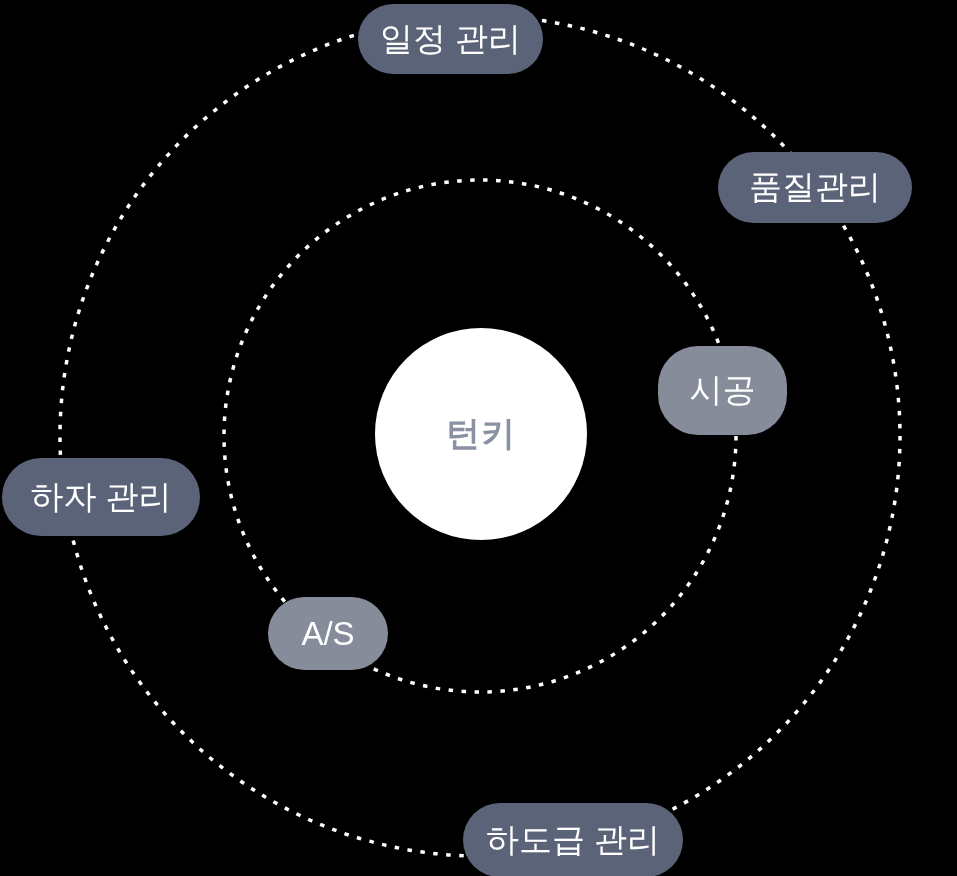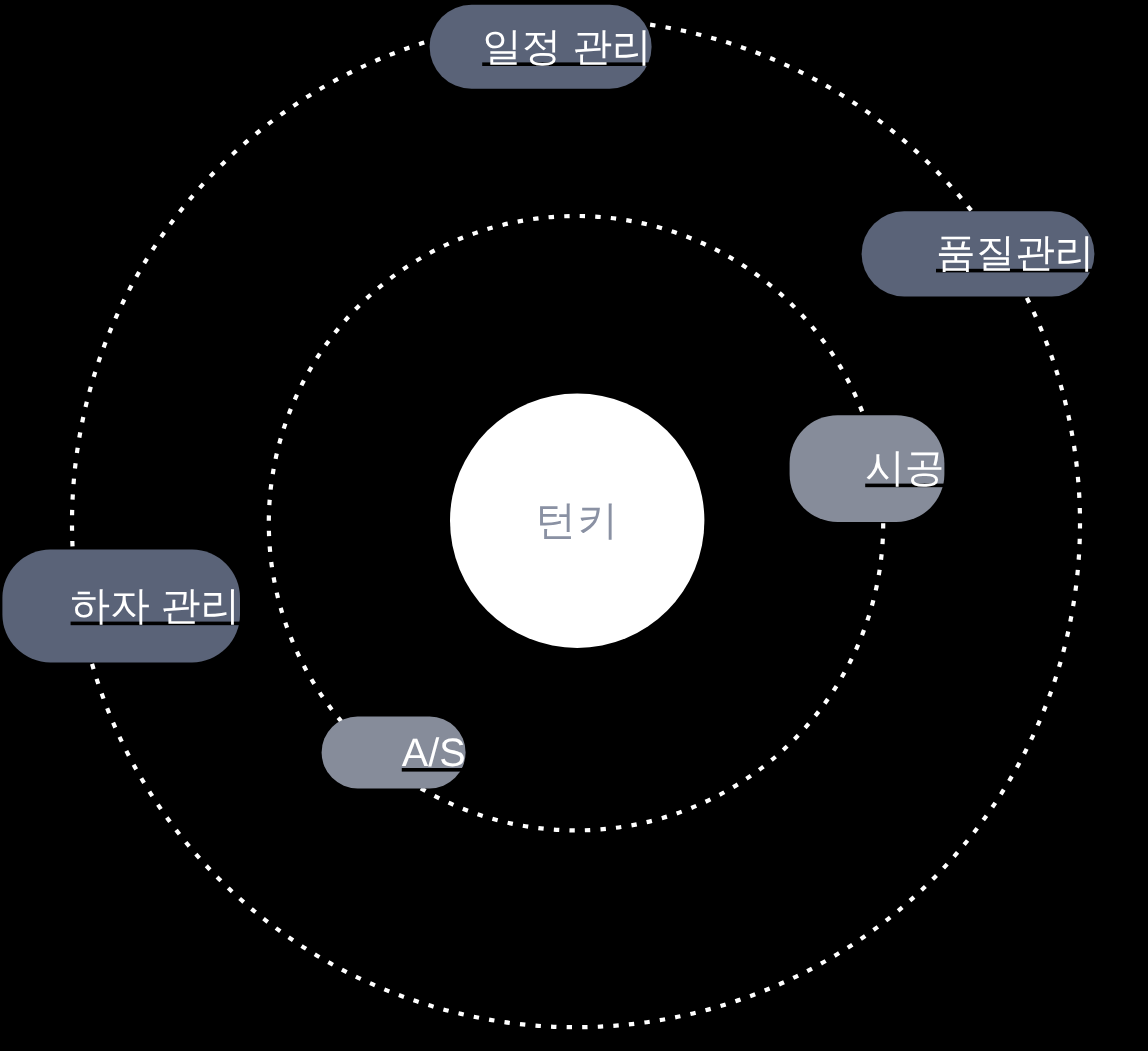--- a/index.html
+++ b/index.html
@@ -34,30 +34,29 @@
     height: 212px;
     border-radius: 50%;
     background: var(--center-bg, #ffffff);
     display: flex;
     align-items: center;
     justify-content: center;
   }
   .center-label {
     color: var(--center-text, #8A91A3);
     font-size: 34px;
-    font-weight: 400;
+    font-weight: 700;
     letter-spacing: 1px;
   }
   .pill {
     position: absolute;
     display: flex;
     align-items: center;
-    justify-content: flex-end;
+    justify-content: center;
     border-radius: 40px;
-    text-decoration: underline;
   }
   .pill.outer { background: var(--outer-pill, #5A6378); }
   .pill.inner { background: var(--inner-pill, #868C9A); }
   .pill-label {
     color: var(--pill-text, #ffffff);
     font-size: 33px;
     font-weight: 500;
     white-space: nowrap;
   }
 </style>
@@ -73,31 +72,34 @@
 
   <div class="center-circle">
     <span class="center-label">턴키</span>
   </div>
 
 
   <div class="pill inner" style="left:658px;top:346px;width:129px;height:89px;">
     <span class="pill-label">시공</span>
   </div>
 
-  <div class="pill inner" style="left:268px;top:597px;width:120px;height:60px;">
+  <div class="pill inner" style="left:268px;top:597px;width:120px;height:73px;">
     <span class="pill-label">A/S</span>
   </div>
 
   <div class="pill outer" style="left:358px;top:4px;width:185px;height:70px;">
     <span class="pill-label">일정 관리</span>
   </div>
 
-  <div class="pill outer" style="left:718px;top:152px;width:194px;height:71px;margin-top:24px;">
+  <div class="pill outer" style="left:718px;top:152px;width:194px;height:71px;">
     <span class="pill-label">품질관리</span>
   </div>
 
-  <div class="pill outer" style="left:2px;top:458px;width:198px;height:94px;">
+  <div class="pill outer" style="left:2px;top:458px;width:198px;height:78px;">
     <span class="pill-label">하자 관리</span>
   </div>
 
 
+  <div class="pill outer" style="left:463px;top:803px;width:220px;height:74px;">
+    <span class="pill-label">하도급 관리</span>
+  </div>
 
 </div>
 
 </body></html>

